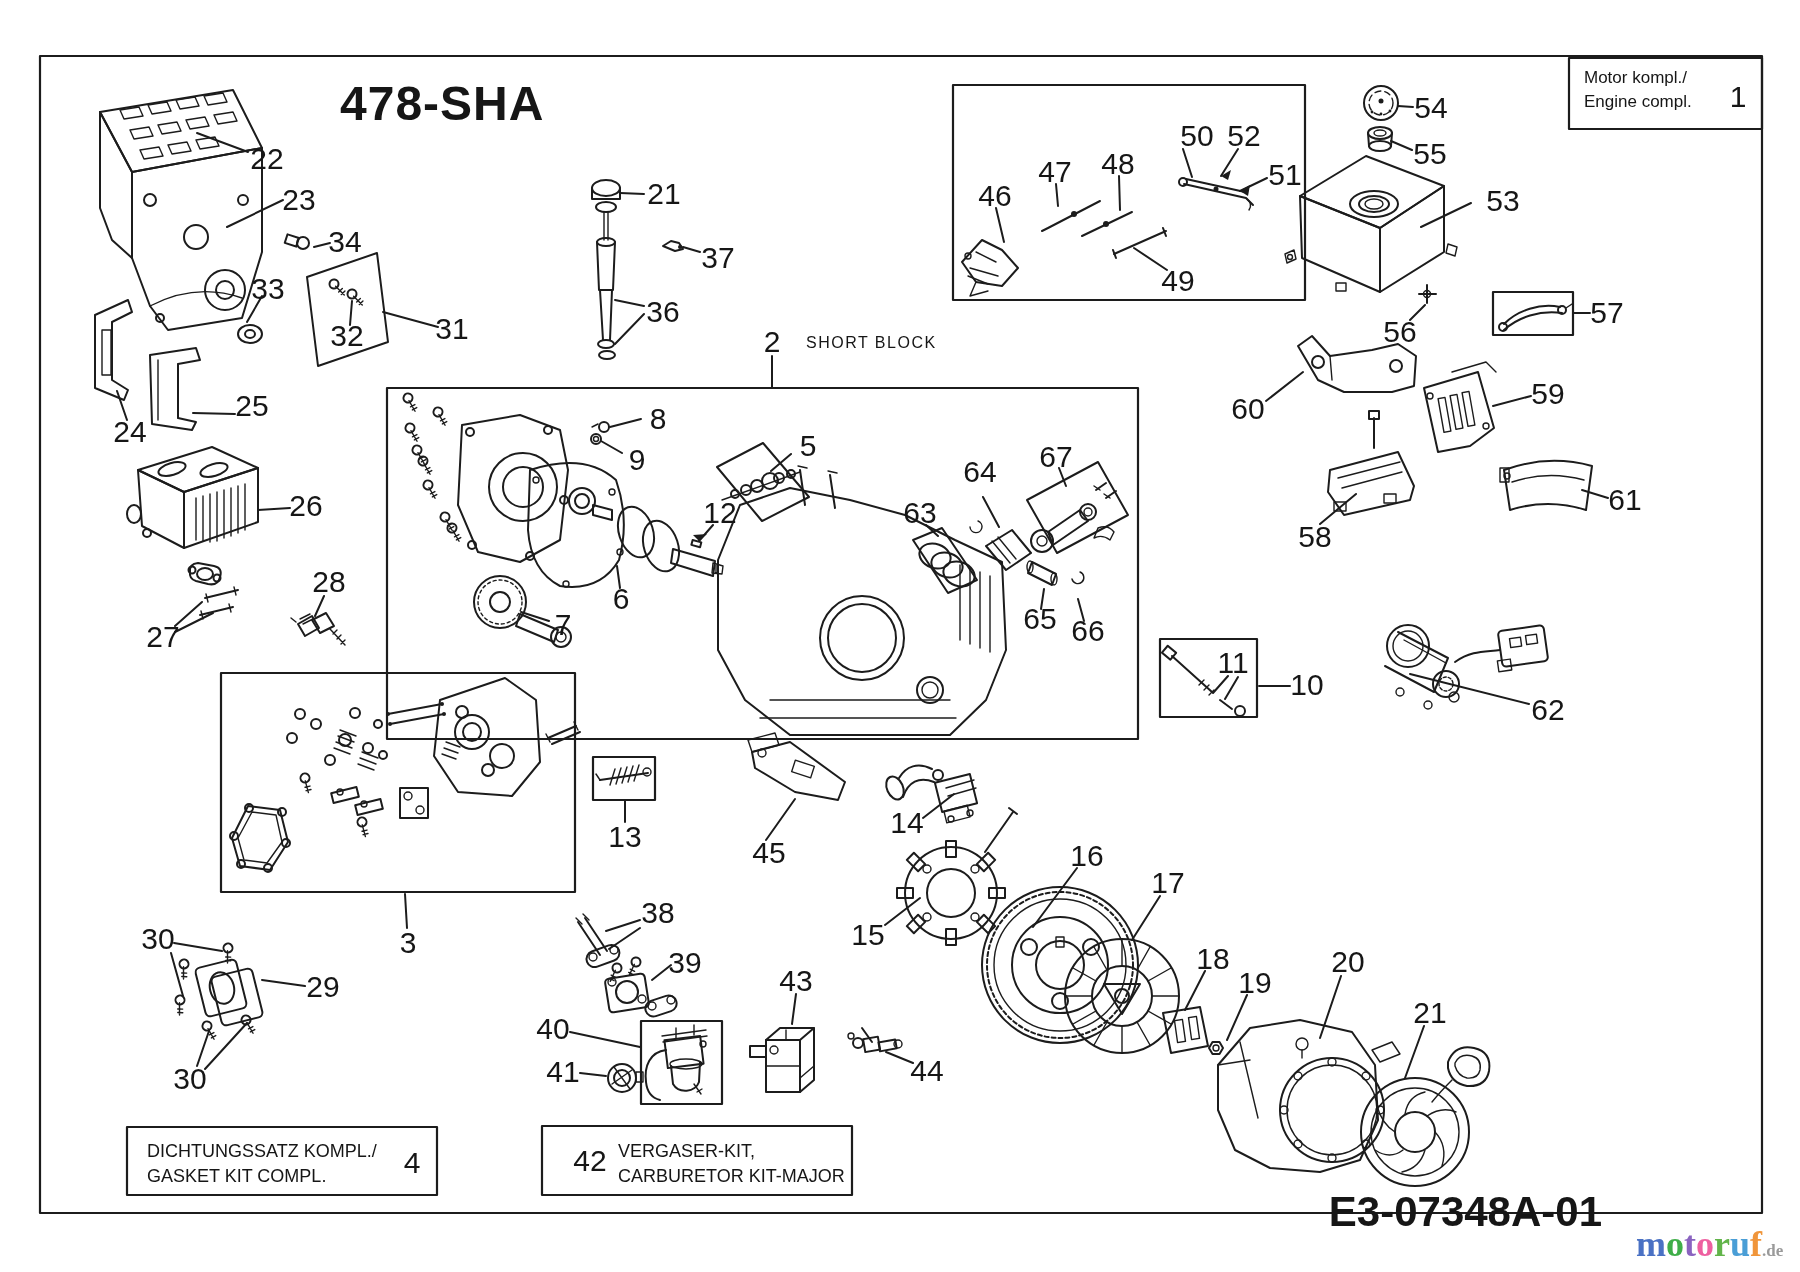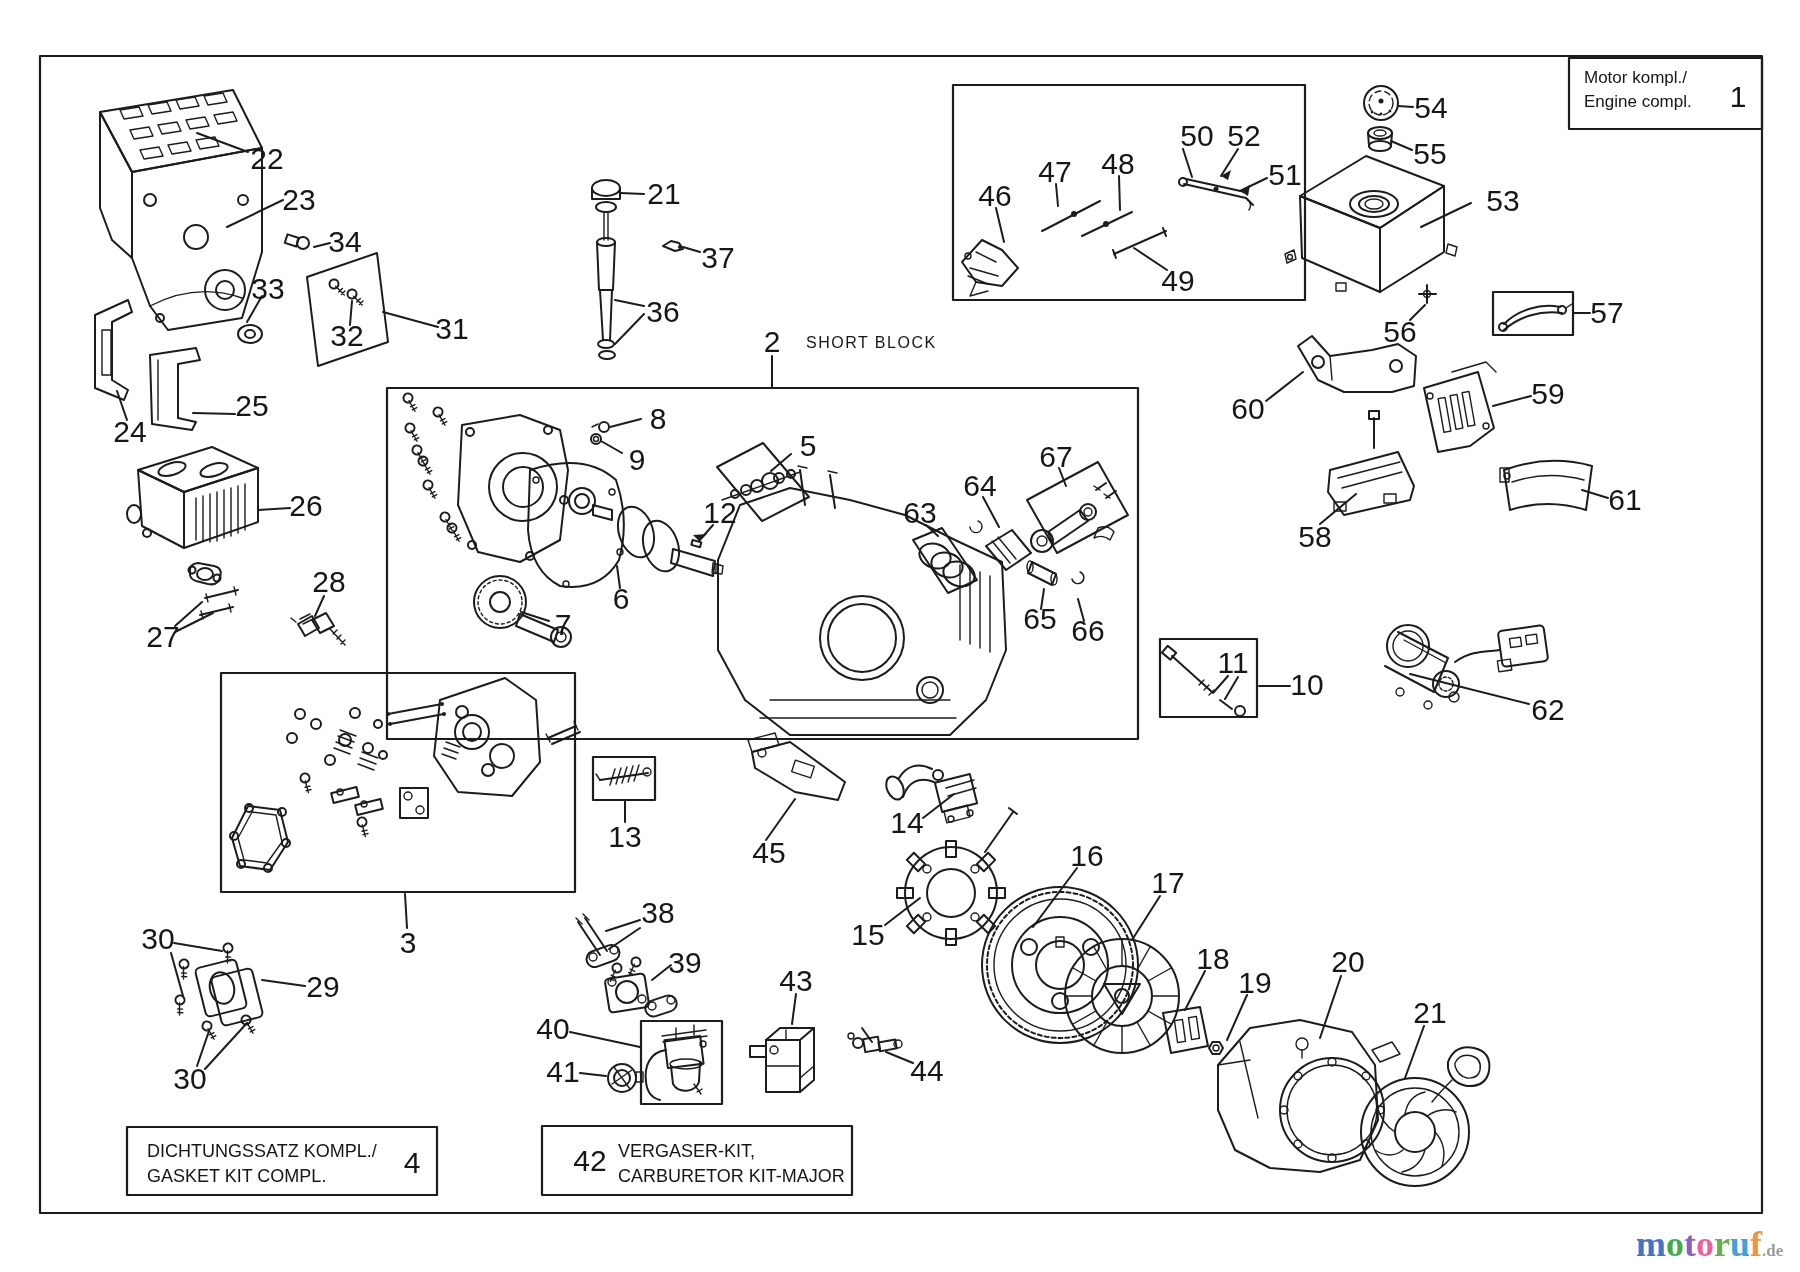--- a/index.html
+++ b/index.html
@@ -560,35 +560,37 @@
     <path d="M1082,236 L1132,212"></path>
         <circle cx="1106" cy="224" r="3" class="f"></circle>
     <path d="M1114,254 L1166,231 M1113,250 l3,8 M1163,228 l3,8"></path>
     <path d="M1184,184 L1246,198 L1253,205 M1186,179 L1245,192" stroke-width="2.4"></path>
     <circle cx="1183" cy="182" r="4"></circle>
         <path d="M1247,199 q6,5 2,11" class="thin"></path>
     <circle cx="1216" cy="189" r="2.5" class="f"></circle>
   </g>
 </svg>
 
+<div class="t-title">478-SHA</div>
 
 <div class="t-shortblock">SHORT BLOCK</div>
 
 <div class="bx1line" style="top:68px;">Motor kompl./</div>
 <div class="bx1line" style="top:92px;">Engine compl.</div>
 <div class="bx1num">1</div>
 
 <div class="bx4line" style="top:1141px;">DICHTUNGSSATZ KOMPL./</div>
 <div class="bx4line" style="top:1166px;">GASKET KIT COMPL.</div>
 <div class="bx4num">4</div>
 
 <div class="bx42num">42</div>
 <div class="bx42line" style="top:1141px;">VERGASER-KIT,</div>
 <div class="bx42line" style="top:1166px;">CARBURETOR KIT-MAJOR</div>
 
+<div class="t-code">E3-07348A-01</div>
 
 <div class="t-mark"><span><span style="color: rgb(74, 113, 196);">m</span><span style="color: rgb(63, 174, 73);">o</span><span style="color: rgb(138, 99, 192);">t</span><span style="color: rgb(238, 95, 160);">o</span><span style="color: rgb(98, 180, 74);">r</span><span style="color: rgb(74, 158, 214);">u</span><span style="color: rgb(240, 149, 58);">f</span></span><span class="suffix" style="color: rgb(154, 154, 154);">.de</span></div>
 
 <div>
       <div class="plabel" style="left: 267px; top: 159px;">22</div>
       <div class="plabel" style="left: 299px; top: 200px;">23</div>
       <div class="plabel" style="left: 345px; top: 242px;">34</div>
       <div class="plabel" style="left: 268px; top: 289px;">33</div>
       <div class="plabel" style="left: 347px; top: 336px;">32</div>
       <div class="plabel" style="left: 452px; top: 329px;">31</div>
@@ -601,21 +603,21 @@
       <div class="plabel" style="left: 718px; top: 258px;">37</div>
       <div class="plabel" style="left: 663px; top: 312px;">36</div>
       <div class="plabel" style="left: 772px; top: 342px;">2</div>
       <div class="plabel" style="left: 658px; top: 419px;">8</div>
       <div class="plabel" style="left: 637px; top: 460px;">9</div>
       <div class="plabel" style="left: 808px; top: 446px;">5</div>
       <div class="plabel" style="left: 720px; top: 513px;">12</div>
       <div class="plabel" style="left: 621px; top: 599px;">6</div>
       <div class="plabel" style="left: 563px; top: 625px;">7</div>
       <div class="plabel" style="left: 920px; top: 513px;">63</div>
-      <div class="plabel" style="left: 980px; top: 486px;">64</div>
+      <div class="plabel" style="left: 980px; top: 472px;">64</div>
       <div class="plabel" style="left: 1056px; top: 457px;">67</div>
       <div class="plabel" style="left: 1040px; top: 619px;">65</div>
       <div class="plabel" style="left: 1088px; top: 631px;">66</div>
       <div class="plabel" style="left: 995px; top: 196px;">46</div>
       <div class="plabel" style="left: 1055px; top: 172px;">47</div>
       <div class="plabel" style="left: 1118px; top: 164px;">48</div>
       <div class="plabel" style="left: 1181px; top: 136px; margin-left: 16px;">50</div>
       <div class="plabel" style="left: 1244px; top: 136px;">52</div>
       <div class="plabel" style="left: 1285px; top: 175px;">51</div>
       <div class="plabel" style="left: 1178px; top: 281px;">49</div>

